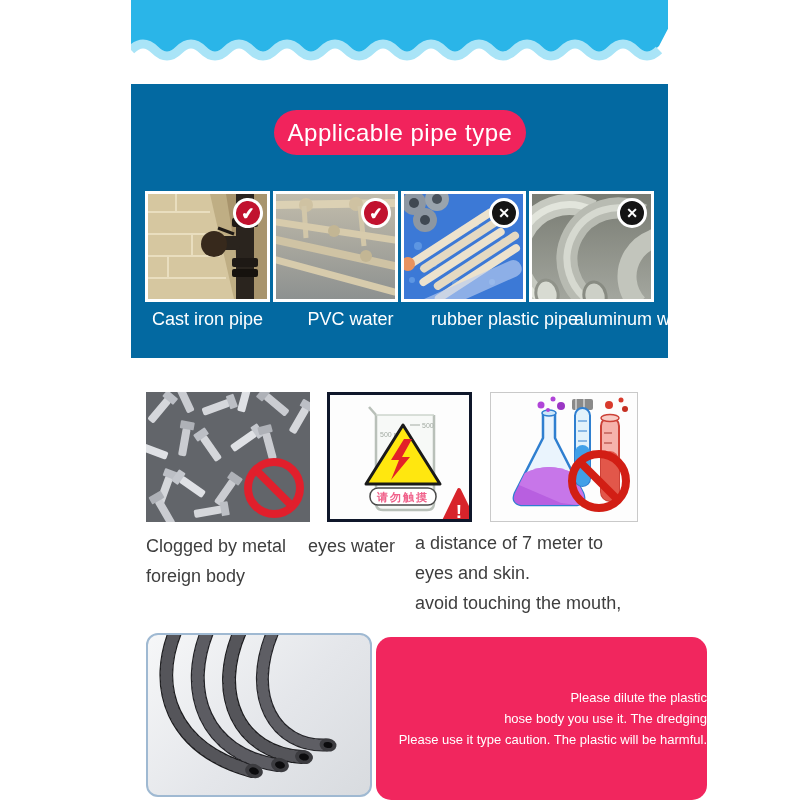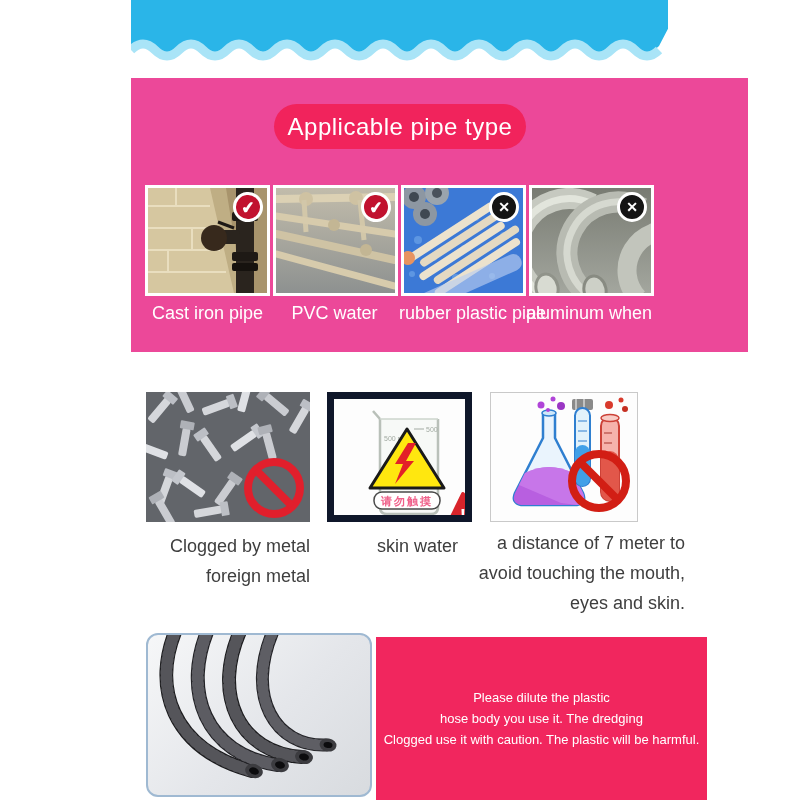--- a/index.html
+++ b/index.html
@@ -8,21 +8,21 @@
     background:#ffffff;
     font-family:"Liberation Sans", sans-serif;
   }
   .abs{position:absolute;}
 
   
   #top-band{left:131px;top:0;width:537px;height:78px;overflow:hidden;}
   #top-band svg{display:block;}
 
   
-  #main-panel{left:131px;top:78px;width:617px;height:274px;background:#ec4899;}
+  #main-panel{left:131px;top:84px;width:537px;height:274px;background:#0369a1;}
 
   #title-pill{
     position:absolute;left:143px;top:26px;width:252px;height:45px;
     background:#f1235c;border-radius:23px;color:#fff;
     display:flex;align-items:center;justify-content:center;
     font-size:24px;letter-spacing:.5px;
   }
 
   #pipe-row{position:absolute;left:14px;top:107px;display:flex;gap:3px;}
   .pipe-cell{width:125px;height:111px;background:#fff;padding:3px;box-sizing:border-box;position:relative;}
@@ -30,48 +30,48 @@
   .pipe-img svg{display:block;}
 
   .badge{
     position:absolute;top:4px;right:4px;width:30px;height:30px;border-radius:50%;
     display:flex;align-items:center;justify-content:center;box-sizing:border-box;
     font-weight:bold;color:#fff;
   }
   .badge-check{background:#c1122f;border:3px solid #fff;font-size:16px;transform:rotate(-6deg);}
   .badge-x{background:#141414;border:3px solid #fff;font-size:14px;}
 
-  #pipe-labels{position:absolute;left:14px;top:225px;display:flex;gap:2px;color:#fff;font-size:18px;align-items:center;}
+  #pipe-labels{position:absolute;left:14px;top:225px;display:flex;gap:18px;color:#fff;font-size:18px;align-items:center;}
   .pipe-label{width:125px;text-align:center;white-space:nowrap;}
 
   
   .mid-img{position:absolute;top:392px;height:130px;box-sizing:border-box;overflow:hidden;}
   #img-bolts{left:146px;width:164px;}
-  #img-beaker{left:327px;width:145px;border:7px solid #0f172a;background:#fdfdfd;}
+  #img-beaker{left:327px;width:145px;border:3px solid #0f172a;background:#fdfdfd;}
   #img-flasks{left:490px;width:148px;border:1px solid #c9c9c9;background:#fdfdfd;}
   .mid-img svg{display:block;}
 
-  .caption{position:absolute;top:531px;font-size:18px;line-height:30px;color:#3e3e3e;text-align:right;}
+  .caption{position:absolute;top:531px;font-size:18px;line-height:30px;color:#3e3e3e;text-align:left;}
   #cap-metal{left:146px;width:164px;}
   #cap-water{left:308px;width:150px;}
   #cap-distance{left:415px;width:270px;top:528px;}
   .caption div{white-space:nowrap;}
 
   
   #img-tubes{
     position:absolute;left:146px;top:633px;width:226px;height:164px;
     border:2px solid #9fb9d2;border-radius:12px;box-sizing:border-box;overflow:hidden;
     background:linear-gradient(135deg,#f6f7f8 0%,#e4e6ea 55%,#d8dbdf 100%);
   }
   #img-tubes svg{display:block;}
 
   #notice-box{
     position:absolute;left:376px;top:637px;width:331px;height:163px;background:#f1265e;
-    color:#fff;display:flex;flex-direction:column;align-items:center;justify-content:center;
-    font-size:13px;line-height:21px;text-align:center;
+    color:#fff;display:flex;flex-direction:column;align-items:flex-end;justify-content:center;
+    font-size:13px;line-height:21px;text-align:center;border-radius:15px;
   }
   .notice-line{white-space:nowrap;}
   .cjk{font-family:sans-serif;}
 </style>
 </head>
 <body>
 
 <div id="top-band" class="abs">
   <svg width="537" height="78" viewBox="0 0 537 78">
     <circle cx="430" cy="-317" r="323" fill="#a9e4f7"></circle>
@@ -352,29 +352,29 @@
     </g>
     <g>
       <circle cx="108" cy="88" r="27" fill="none" stroke="#d21e14" stroke-width="8"></circle>
       <line x1="89" y1="69" x2="127" y2="107" stroke="#d21e14" stroke-width="8"></line>
     </g>
   </svg>
 </div>
 
 <div id="cap-metal" class="caption">
   <div>Clogged by metal</div>
-  <div>foreign metal</div>
+  <div>foreign body</div>
 </div>
 <div id="cap-water" class="caption">
-  <div>skin water</div>
+  <div>eyes water</div>
 </div>
 <div id="cap-distance" class="caption">
   <div>a distance of 7 meter to</div>
+  <div>eyes and skin.</div>
   <div>avoid touching the mouth,</div>
-  <div>eyes and skin.</div>
 </div>
 
 <div id="img-tubes">
   <svg width="222" height="160" viewBox="0 0 222 160">
     <g fill="none" stroke-linecap="round">
       <path d="M30,-10 C2,52 24,114 104,136" stroke="#1d1d1f" stroke-width="14"></path>
       <path d="M30,-10 C2,52 24,114 104,136" stroke="#55555a" stroke-width="12" stroke-dasharray="1.8,4.2"></path>
       <path d="M62,-10 C32,56 58,120 130,130" stroke="#222226" stroke-width="14"></path>
       <path d="M62,-10 C32,56 58,120 130,130" stroke="#5c5c62" stroke-width="12" stroke-dasharray="1.8,4.2"></path>
       <path d="M94,-8 C62,60 92,118 154,122" stroke="#1d1d1f" stroke-width="14"></path>
@@ -391,14 +391,14 @@
       <ellipse cx="156" cy="122" rx="5" ry="3.5" fill="#0c0c0e" transform="rotate(12 156 122)"></ellipse>
       <ellipse cx="180" cy="110" rx="8.5" ry="6.5" fill="#3c3c40" transform="rotate(8 180 110)"></ellipse>
       <ellipse cx="180" cy="110" rx="4.5" ry="3" fill="#0c0c0e" transform="rotate(8 180 110)"></ellipse>
     </g>
   </svg>
 </div>
 
 <div id="notice-box">
   <div class="notice-line">Please dilute the plastic</div>
   <div class="notice-line">hose body you use it. The dredging</div>
-  <div class="notice-line">Clogged use it with caution. The plastic will be harmful.</div>
+  <div class="notice-line">Please use it type caution. The plastic will be harmful.</div>
 </div>
 
 </body></html>

